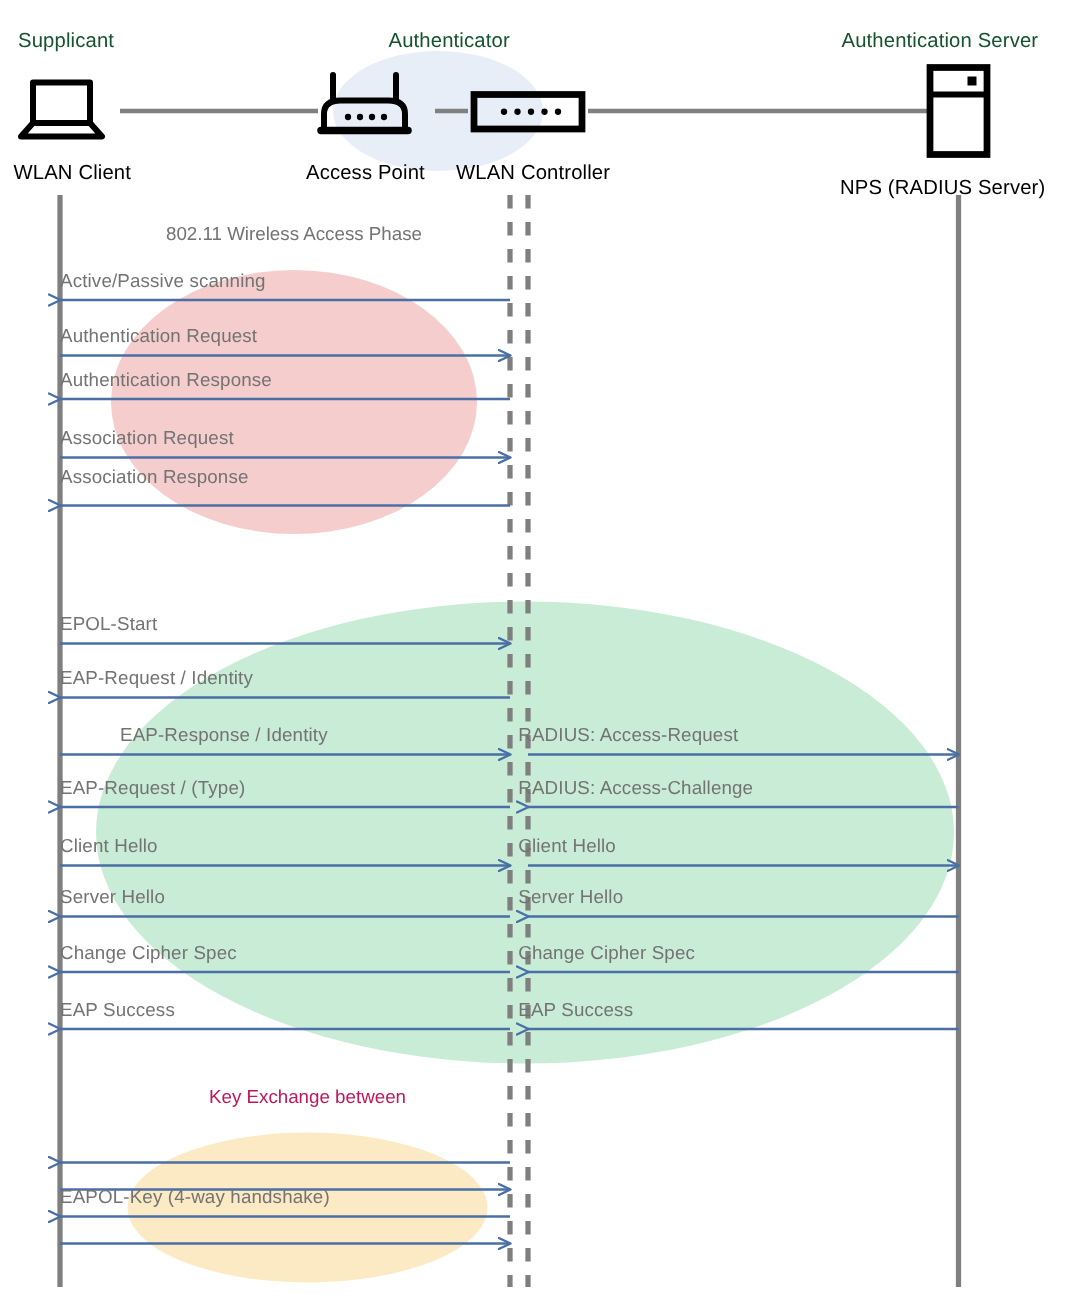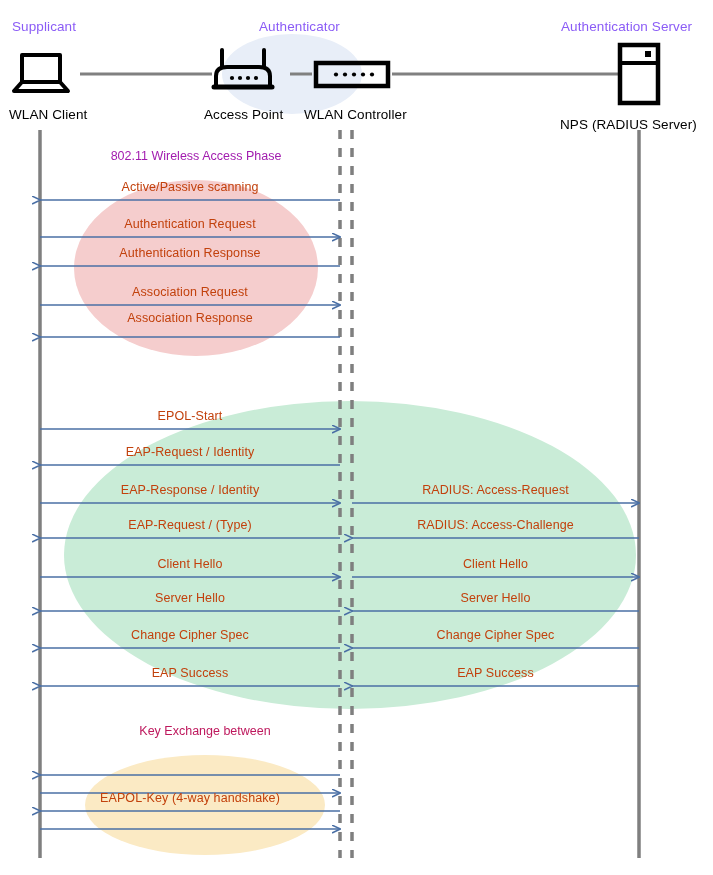--- a/index.html
+++ b/index.html
@@ -21,21 +21,21 @@
     width:713px;
     height:875px;
   }
   #svg-bg{z-index:1;}
   #svg-lines{z-index:3;}
   .html-layer{position:absolute;left:0;top:0;width:713px;height:875px;z-index:4;}
 
   .node-title{
     position:absolute;
     font-size:13.5px;
-    color:#8b5cf6;
+    color:#14532d;
     white-space:nowrap;
     letter-spacing:.1px;
   }
   .node-sub{
     position:absolute;
     font-size:13.5px;
     color:#000000;
     white-space:nowrap;
     letter-spacing:.1px;
   }
@@ -43,23 +43,23 @@
     position:absolute;
     font-size:12.5px;
     white-space:nowrap;
     text-align:center;
     line-height:18px;
     font-weight:400;
   }
   .msg{
     position:absolute;
     font-size:12.5px;
-    color:#c2410c;
+    color:#737373;
     white-space:nowrap;
-    text-align:center;
+    text-align:left;
     letter-spacing:.1px;
   }
 </style>
 </head>
 <body>
 
 <div id="diagram">
 
   <svg class="layer" id="svg-bg" viewBox="0 0 713 875">
     <ellipse cx="292" cy="74" rx="70" ry="40" fill="#e8eef8"></ellipse>
@@ -155,32 +155,32 @@
 
     <div class="node-title" style="left:12px;top:19px;">Supplicant</div>
     <div class="node-title" style="left:259px;top:19px;">Authenticator</div>
     <div class="node-title" style="left:561px;top:19px;">Authentication Server</div>
 
     <div class="node-sub" style="left:9px;top:107px;">WLAN Client</div>
     <div class="node-sub" style="left:204px;top:107px;">Access Point</div>
     <div class="node-sub" style="left:304px;top:107px;">WLAN Controller</div>
     <div class="node-sub" style="left:560px;top:107px;margin-top:10px;">NPS (RADIUS Server)</div>
 
-    <div class="phase-label" style="left:46px;top:147px;width:300px;color:#a21caf;">802.11 Wireless Access Phase</div>
+    <div class="phase-label" style="left:46px;top:147px;width:300px;color:#737373;">802.11 Wireless Access Phase</div>
     <div class="phase-label" style="left:55px;top:722px;width:300px;color:#be185d;">Key Exchange between</div>
 
     <div id="msg-labels">
         <div class="msg" style="left: 40px; top: 180px; width: 300px;">Active/Passive scanning</div>
         <div class="msg" style="left: 40px; top: 217px; width: 300px;">Authentication Request</div>
         <div class="msg" style="left: 40px; top: 246px; width: 300px;">Authentication Response</div>
         <div class="msg" style="left: 40px; top: 285px; width: 300px;">Association Request</div>
         <div class="msg" style="left: 40px; top: 311px; width: 300px;">Association Response</div>
         <div class="msg" style="left: 40px; top: 409px; width: 300px;">EPOL-Start</div>
         <div class="msg" style="left: 40px; top: 445px; width: 300px;">EAP-Request / Identity</div>
-        <div class="msg" style="left: 40px; top: 483px; width: 300px;">EAP-Response / Identity</div>
+        <div class="msg" style="left: 40px; top: 483px; width: 300px; padding-left: 40px;">EAP-Response / Identity</div>
         <div class="msg" style="left: 40px; top: 518px; width: 300px;">EAP-Request / (Type)</div>
         <div class="msg" style="left: 40px; top: 557px; width: 300px;">Client Hello</div>
         <div class="msg" style="left: 40px; top: 591px; width: 300px;">Server Hello</div>
         <div class="msg" style="left: 40px; top: 628px; width: 300px;">Change Cipher Spec</div>
         <div class="msg" style="left: 40px; top: 666px; width: 300px;">EAP Success</div>
         <div class="msg" style="left: 40px; top: 791px; width: 300px;">EAPOL-Key (4-way handshake)</div>
         <div class="msg" style="left: 345.5px; top: 483px; width: 300px;">RADIUS: Access-Request</div>
         <div class="msg" style="left: 345.5px; top: 518px; width: 300px;">RADIUS: Access-Challenge</div>
         <div class="msg" style="left: 345.5px; top: 557px; width: 300px;">Client Hello</div>
         <div class="msg" style="left: 345.5px; top: 591px; width: 300px;">Server Hello</div>

